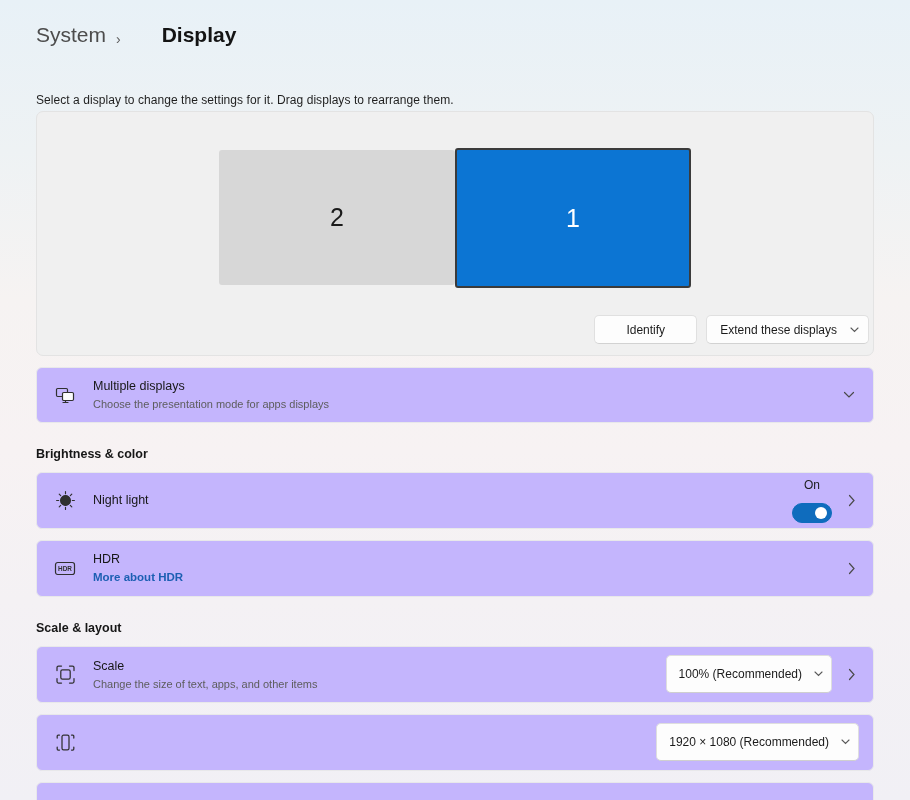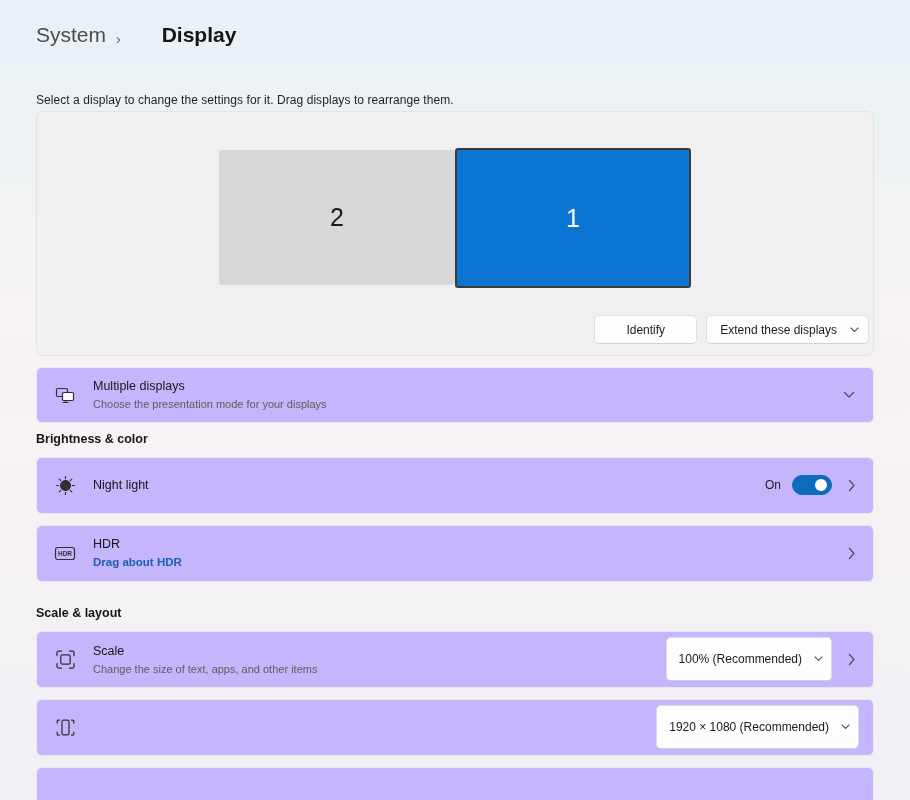--- a/index.html
+++ b/index.html
@@ -209,20 +209,21 @@
     line-height: 1;
     cursor: pointer;
     padding: 2px 4px;
   }
 
   
   .toggle-wrap {
     display: flex;
     align-items: center;
     gap: 11px;
+    flex-direction: column;
   }
   .toggle-label {
     font-size: 12px;
     color: #1d1d1d;
   }
   .toggle {
     width: 40px;
     height: 20px;
     border-radius: 10px;
     background: #0f6cbd;
@@ -239,40 +240,40 @@
     top: 3px;
     right: 4px;
   }
 
   
   .select {
     background: #fdfdfd;
     border: 1px solid #dedede;
     border-bottom-color: #cfcfcf;
     border-radius: 5px;
-    height: 44px;
+    height: 38px;
     display: inline-flex;
     align-items: center;
     gap: 12px;
     padding: 0 8px 0 12px;
     font-size: 12px;
     color: #1b1b1b;
     cursor: pointer;
     white-space: nowrap;
   }
 
   
   .section-head {
     font-size: 12.5px;
     font-weight: 700;
     color: #161616;
     margin: 24px 0 0 0;
     padding-left: 0;
   }
-  .section-head.first { margin-top: 9px; }
+  .section-head.first { margin-top: 24px; }
 
   svg { display: block; }
 </style>
 </head>
 <body>
 
 <div class="breadcrumb">
   <span class="crumb-parent">System</span>
   <span class="crumb-sep">›</span>
   <span class="crumb-current">Display</span>
@@ -308,21 +309,21 @@
   <div class="card">
     <div class="card-icon">
       <svg width="21" height="21" viewBox="0 0 21 21">
         <rect x="1.5" y="3.5" width="11" height="8" rx="1.2" fill="none" stroke="#303030" stroke-width="1.2"></rect>
         <rect x="7.5" y="7.5" width="11" height="8" rx="1.2" fill="#fbfbfc" stroke="#303030" stroke-width="1.2"></rect>
         <path d="M10.5 15.5 v2 M8 17.5 h5" stroke="#303030" stroke-width="1.2" stroke-linecap="round"></path>
       </svg>
     </div>
     <div class="card-text">
       <div class="card-title">Multiple displays</div>
-      <div class="card-sub">Choose the presentation mode for your displays</div>
+      <div class="card-sub">Choose the presentation mode for apps displays</div>
     </div>
     <div class="card-right">
       <span class="chev-down">
         <svg width="12" height="8" viewBox="0 0 12 8">
             <path d="M1.5 1.5 L6 6 L10.5 1.5" stroke="#4a4a4a" stroke-width="1.2" fill="none" stroke-linecap="round"></path>
           </svg>
       </span>
     </div>
   </div>
 
@@ -361,21 +362,21 @@
 
   <div class="card tall">
     <div class="card-icon">
       <svg width="22" height="21" viewBox="0 0 22 21">
         <rect x="1.5" y="4.5" width="19" height="12" rx="2.2" fill="none" stroke="#303030" stroke-width="1.2"></rect>
         <text x="11" y="13.2" font-family="Liberation Sans, sans-serif" font-size="6.4" font-weight="700" fill="#303030" text-anchor="middle">HDR</text>
       </svg>
     </div>
     <div class="card-text">
       <div class="card-title">HDR</div>
-      <div class="card-link">Drag about HDR</div>
+      <div class="card-link">More about HDR</div>
     </div>
     <div class="card-right">
       <span class="chev-lg">
         <svg width="8" height="13" viewBox="0 0 8 13">
             <path d="M1.5 1.5 L6 6.5 L1.5 11.5" stroke="#4a4a4a" stroke-width="1.2" fill="none" stroke-linecap="round"></path>
           </svg>
       </span>
     </div>
   </div>
 

